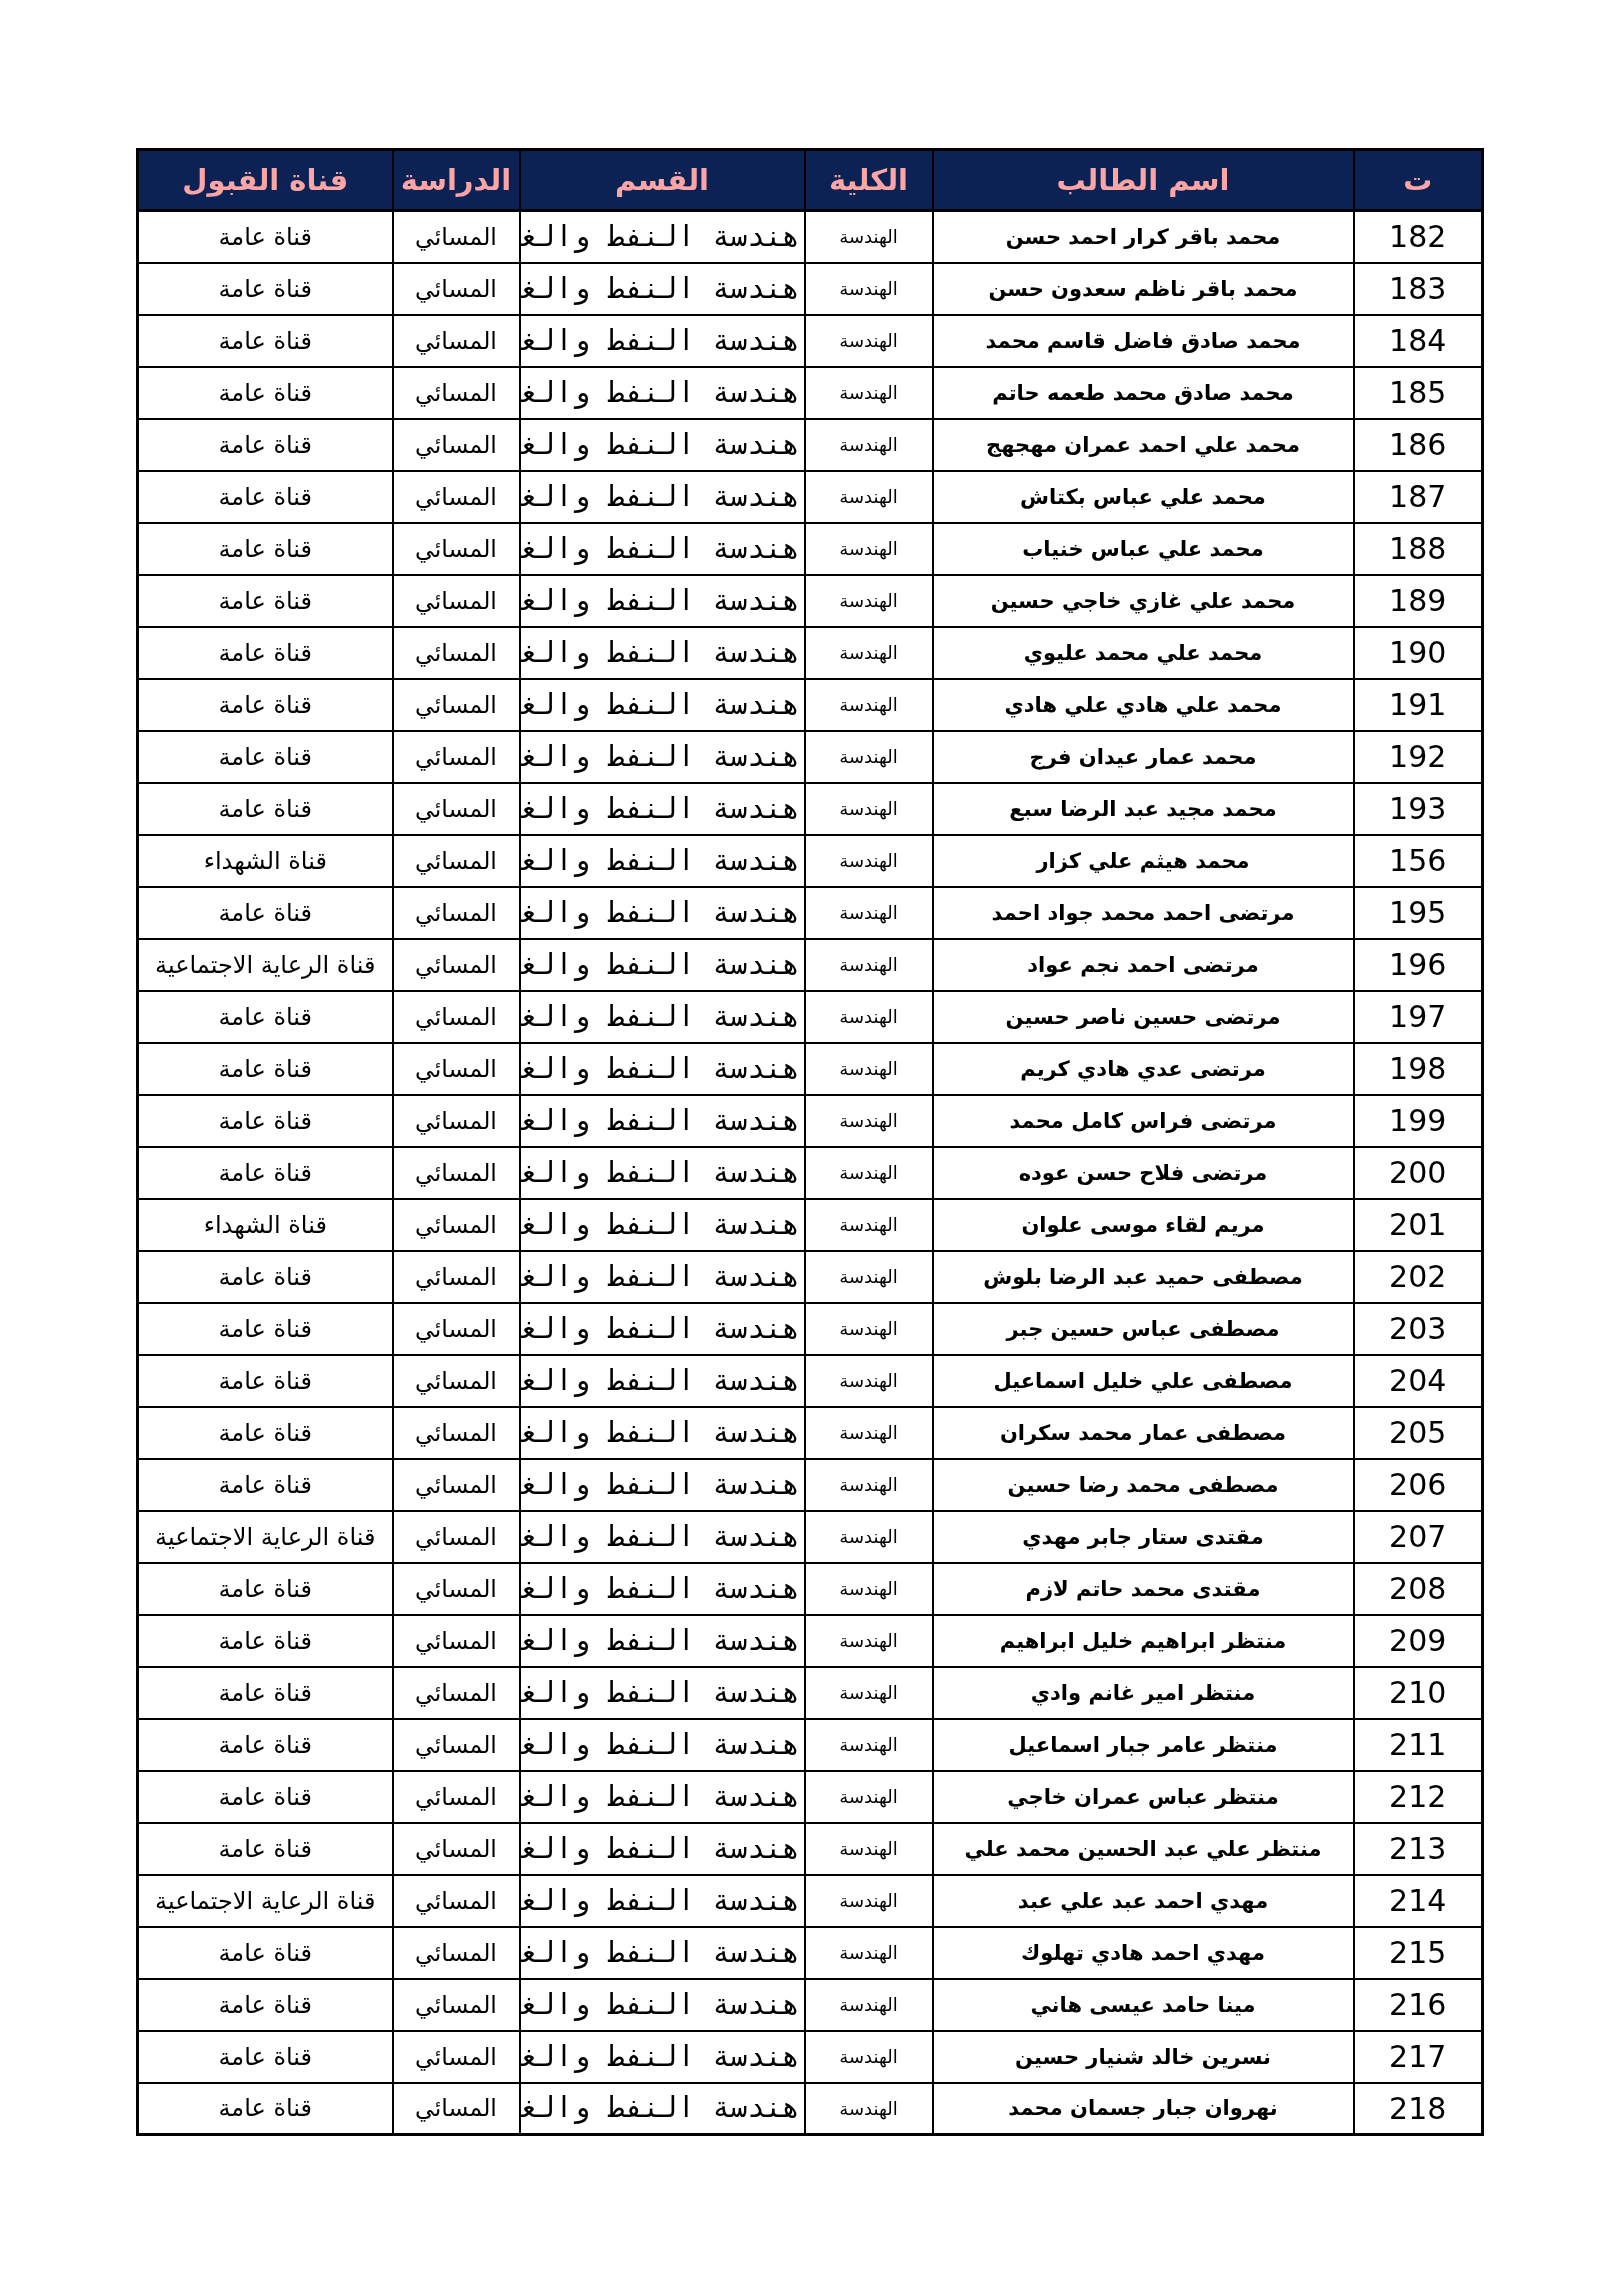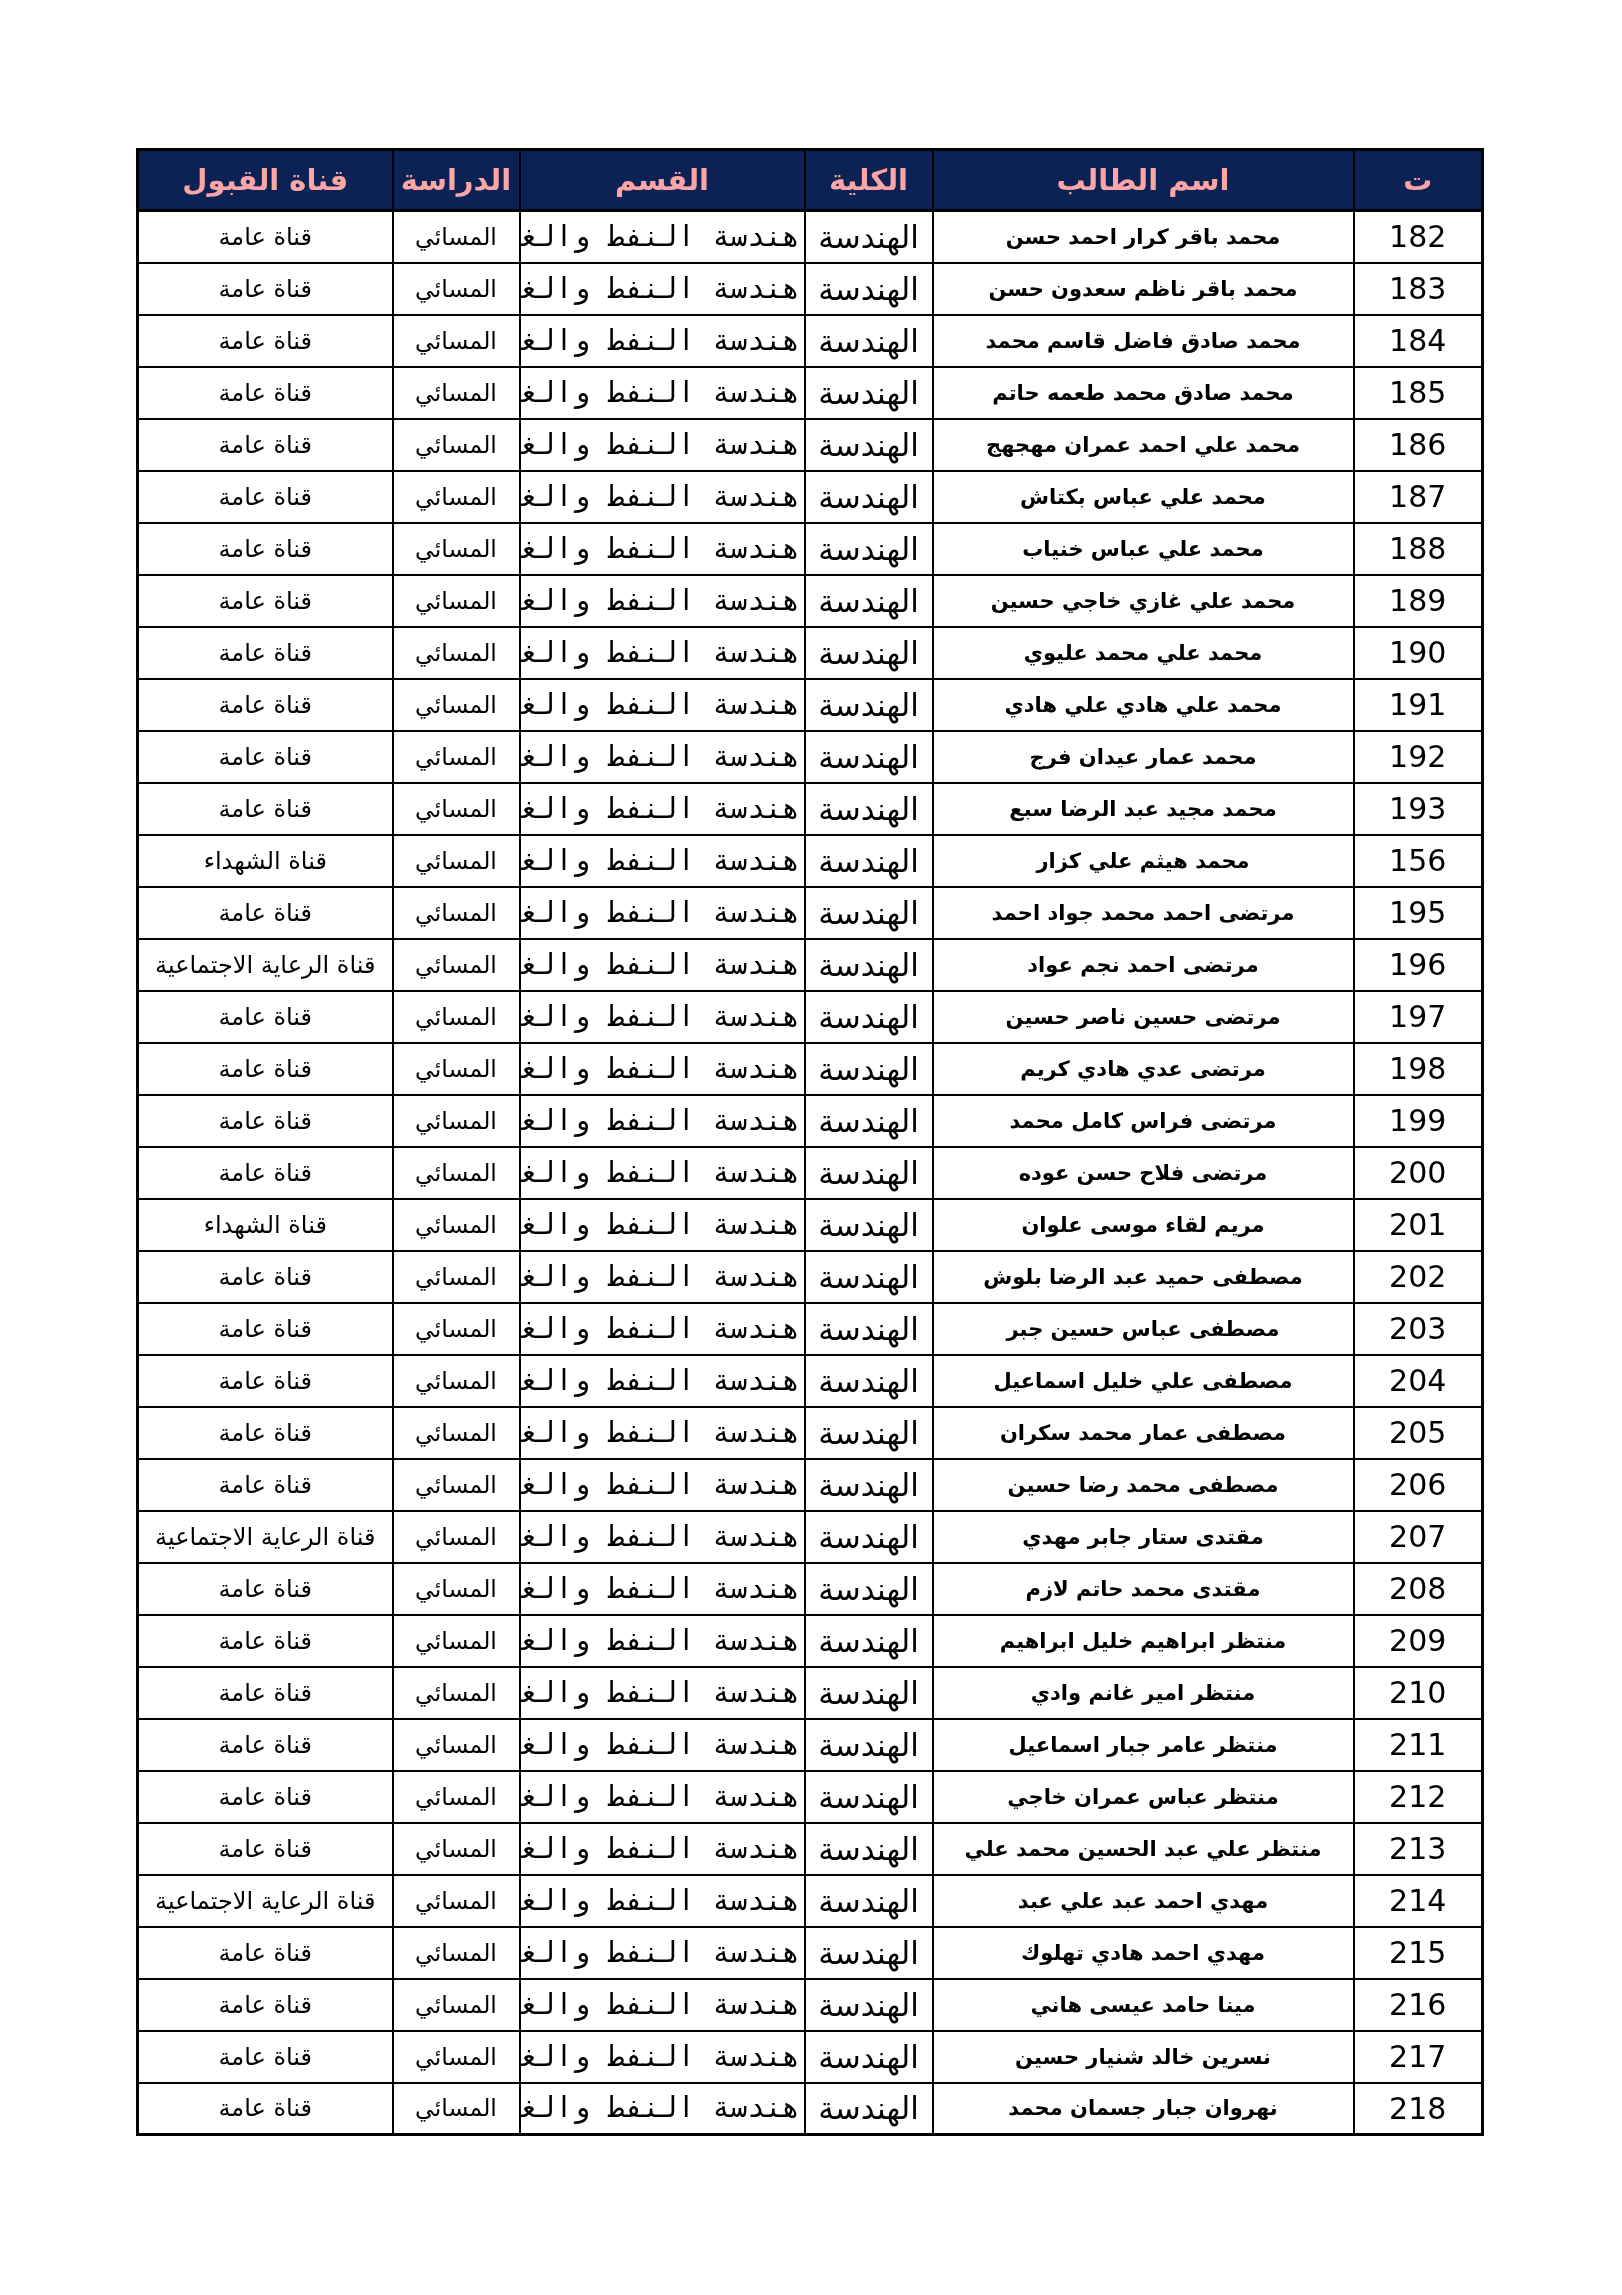--- a/index.html
+++ b/index.html
@@ -38,21 +38,21 @@
   table.list tbody tr{height:52px;background:#ffffff;}
   table.list th{
     background:#0D2254;
     color:#fca5a5;
     font-size:29px;
     font-weight:bold;
     border-bottom-width:3.9px;
   }
   td.c-no{font-size:30px;}
   td.c-name{font-size:21px;font-weight:bold;}
-  td.c-college{font-size:31px;margin-top:32px;}
+  td.c-college{font-size:18px;margin-top:32px;}
   td.c-dept{font-size:29px;white-space:nowrap;font-family:Liberation Mono, monospace;}
   td.c-study{font-size:23.6px;}
   td.c-channel{font-size:24px;white-space:nowrap;margin-left:33px;}
 </style>
 </head>
 <body>
 
 <div class="page">
   <table class="list">
     <colgroup>

